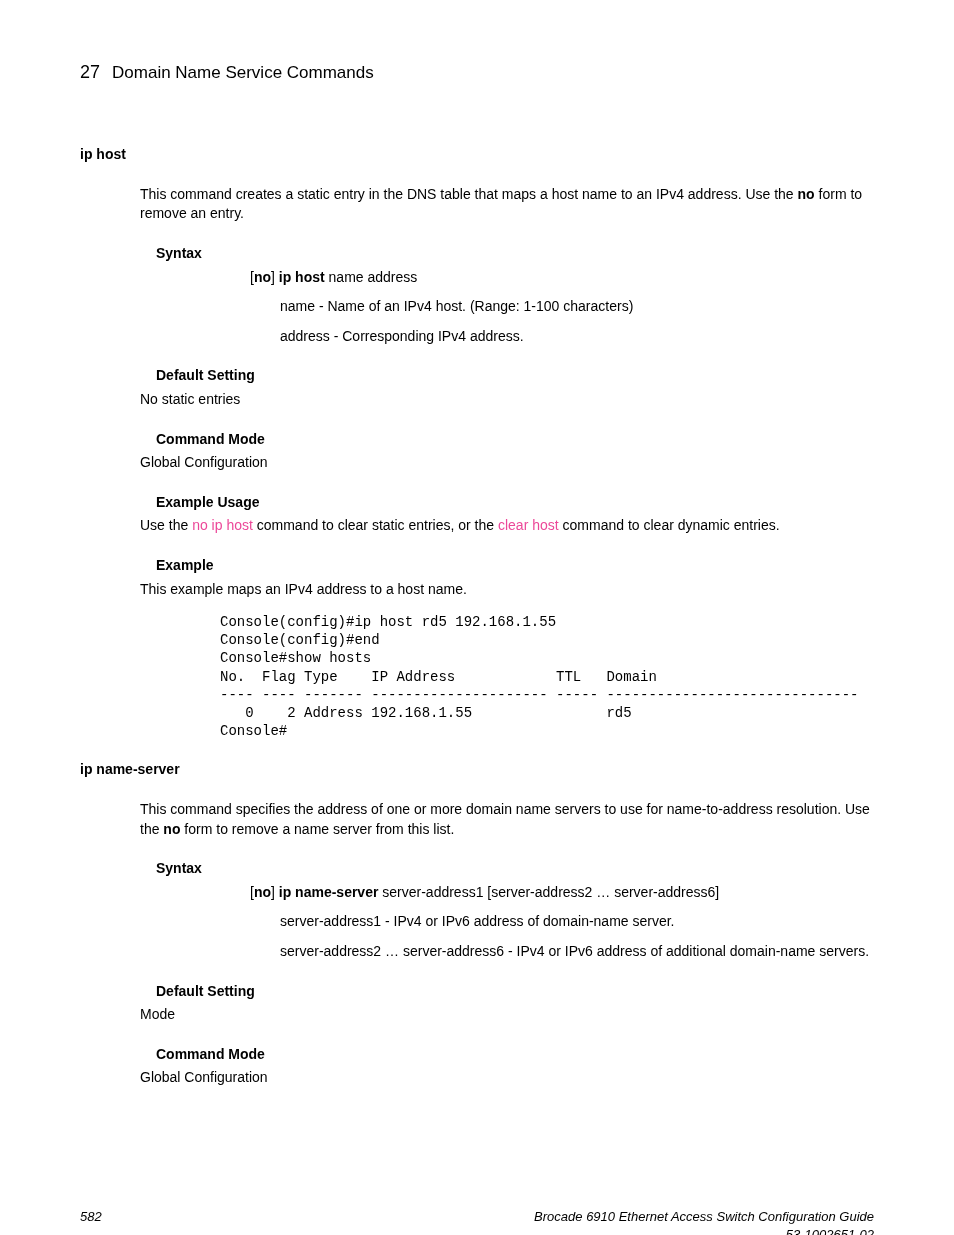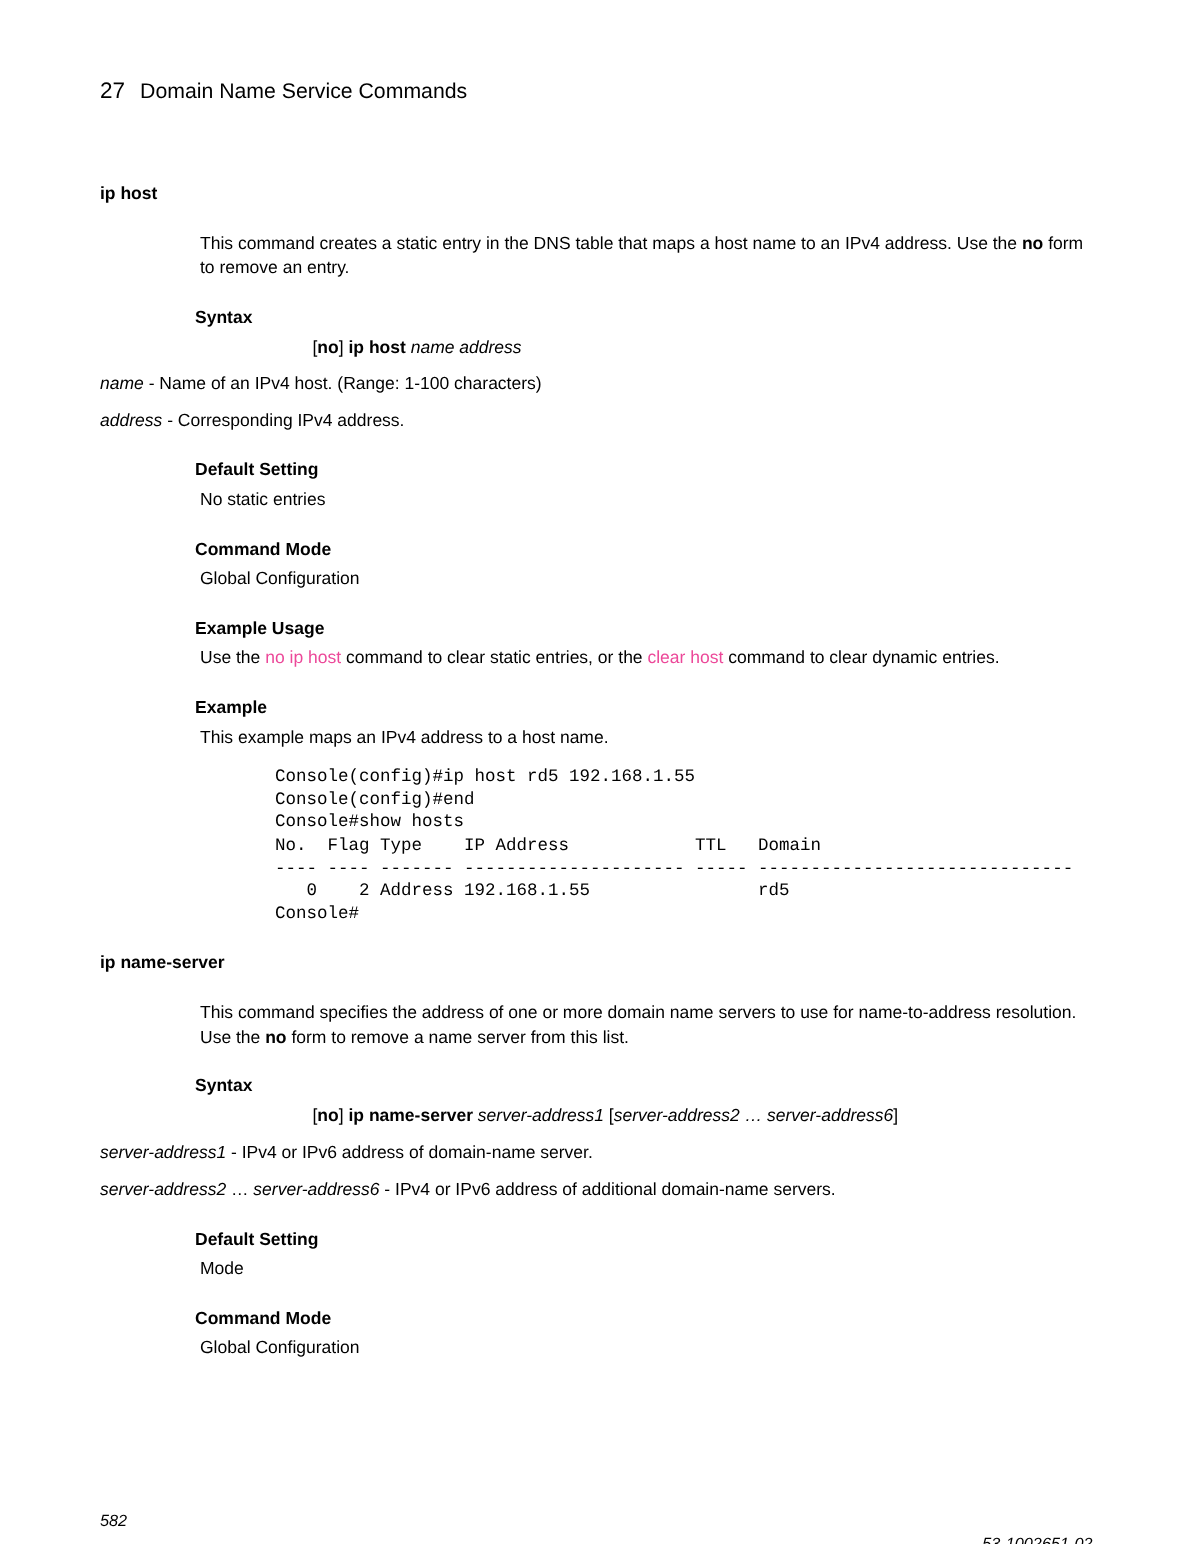--- a/index.html
+++ b/index.html
@@ -25,37 +25,38 @@
   }
   .chapter-title {
     font-size: 17px;
   }
   .section-title {
     font-weight: bold;
     margin-top: 20px;
     margin-bottom: 20px;
   }
   .body-text {
-    margin-left: 80px;
+    margin-left: 60px;
     margin-bottom: 14px;
   }
   .sub-heading {
     font-weight: bold;
     margin-left: 76px;
     margin-top: 20px;
     margin-bottom: 4px;
   }
   .syntax-line {
     margin-left: 170px;
     margin-bottom: 10px;
   }
   .param-line {
+    margin-left: 200px;
     margin-bottom: 10px;
   }
-  .italic { font-style: italic; }
+  .italic { }
   .bold { font-weight: bold; }
   .link { color: #ec4899; }
   pre.code-block {
     font-family: "Courier New", monospace;
     font-size: 14px;
     margin-left: 140px;
     white-space: pre;
     line-height: 1.3;
     margin-top: 6px;
     margin-bottom: 20px;
@@ -136,16 +137,16 @@
 
 <div class="sub-heading">Default Setting</div>
 <div class="body-text">Mode</div>
 
 <div class="sub-heading">Command Mode</div>
 <div class="body-text">Global Configuration</div>
 
 <div class="footer">
   <span>582</span>
   <span class="footer-right">
-    <br>
+    <span>Brocade 6910 Ethernet Access Switch Configuration Guide</span><br>
     <span>53-1002651-02</span>
   </span>
 </div>
 
 </body></html>

